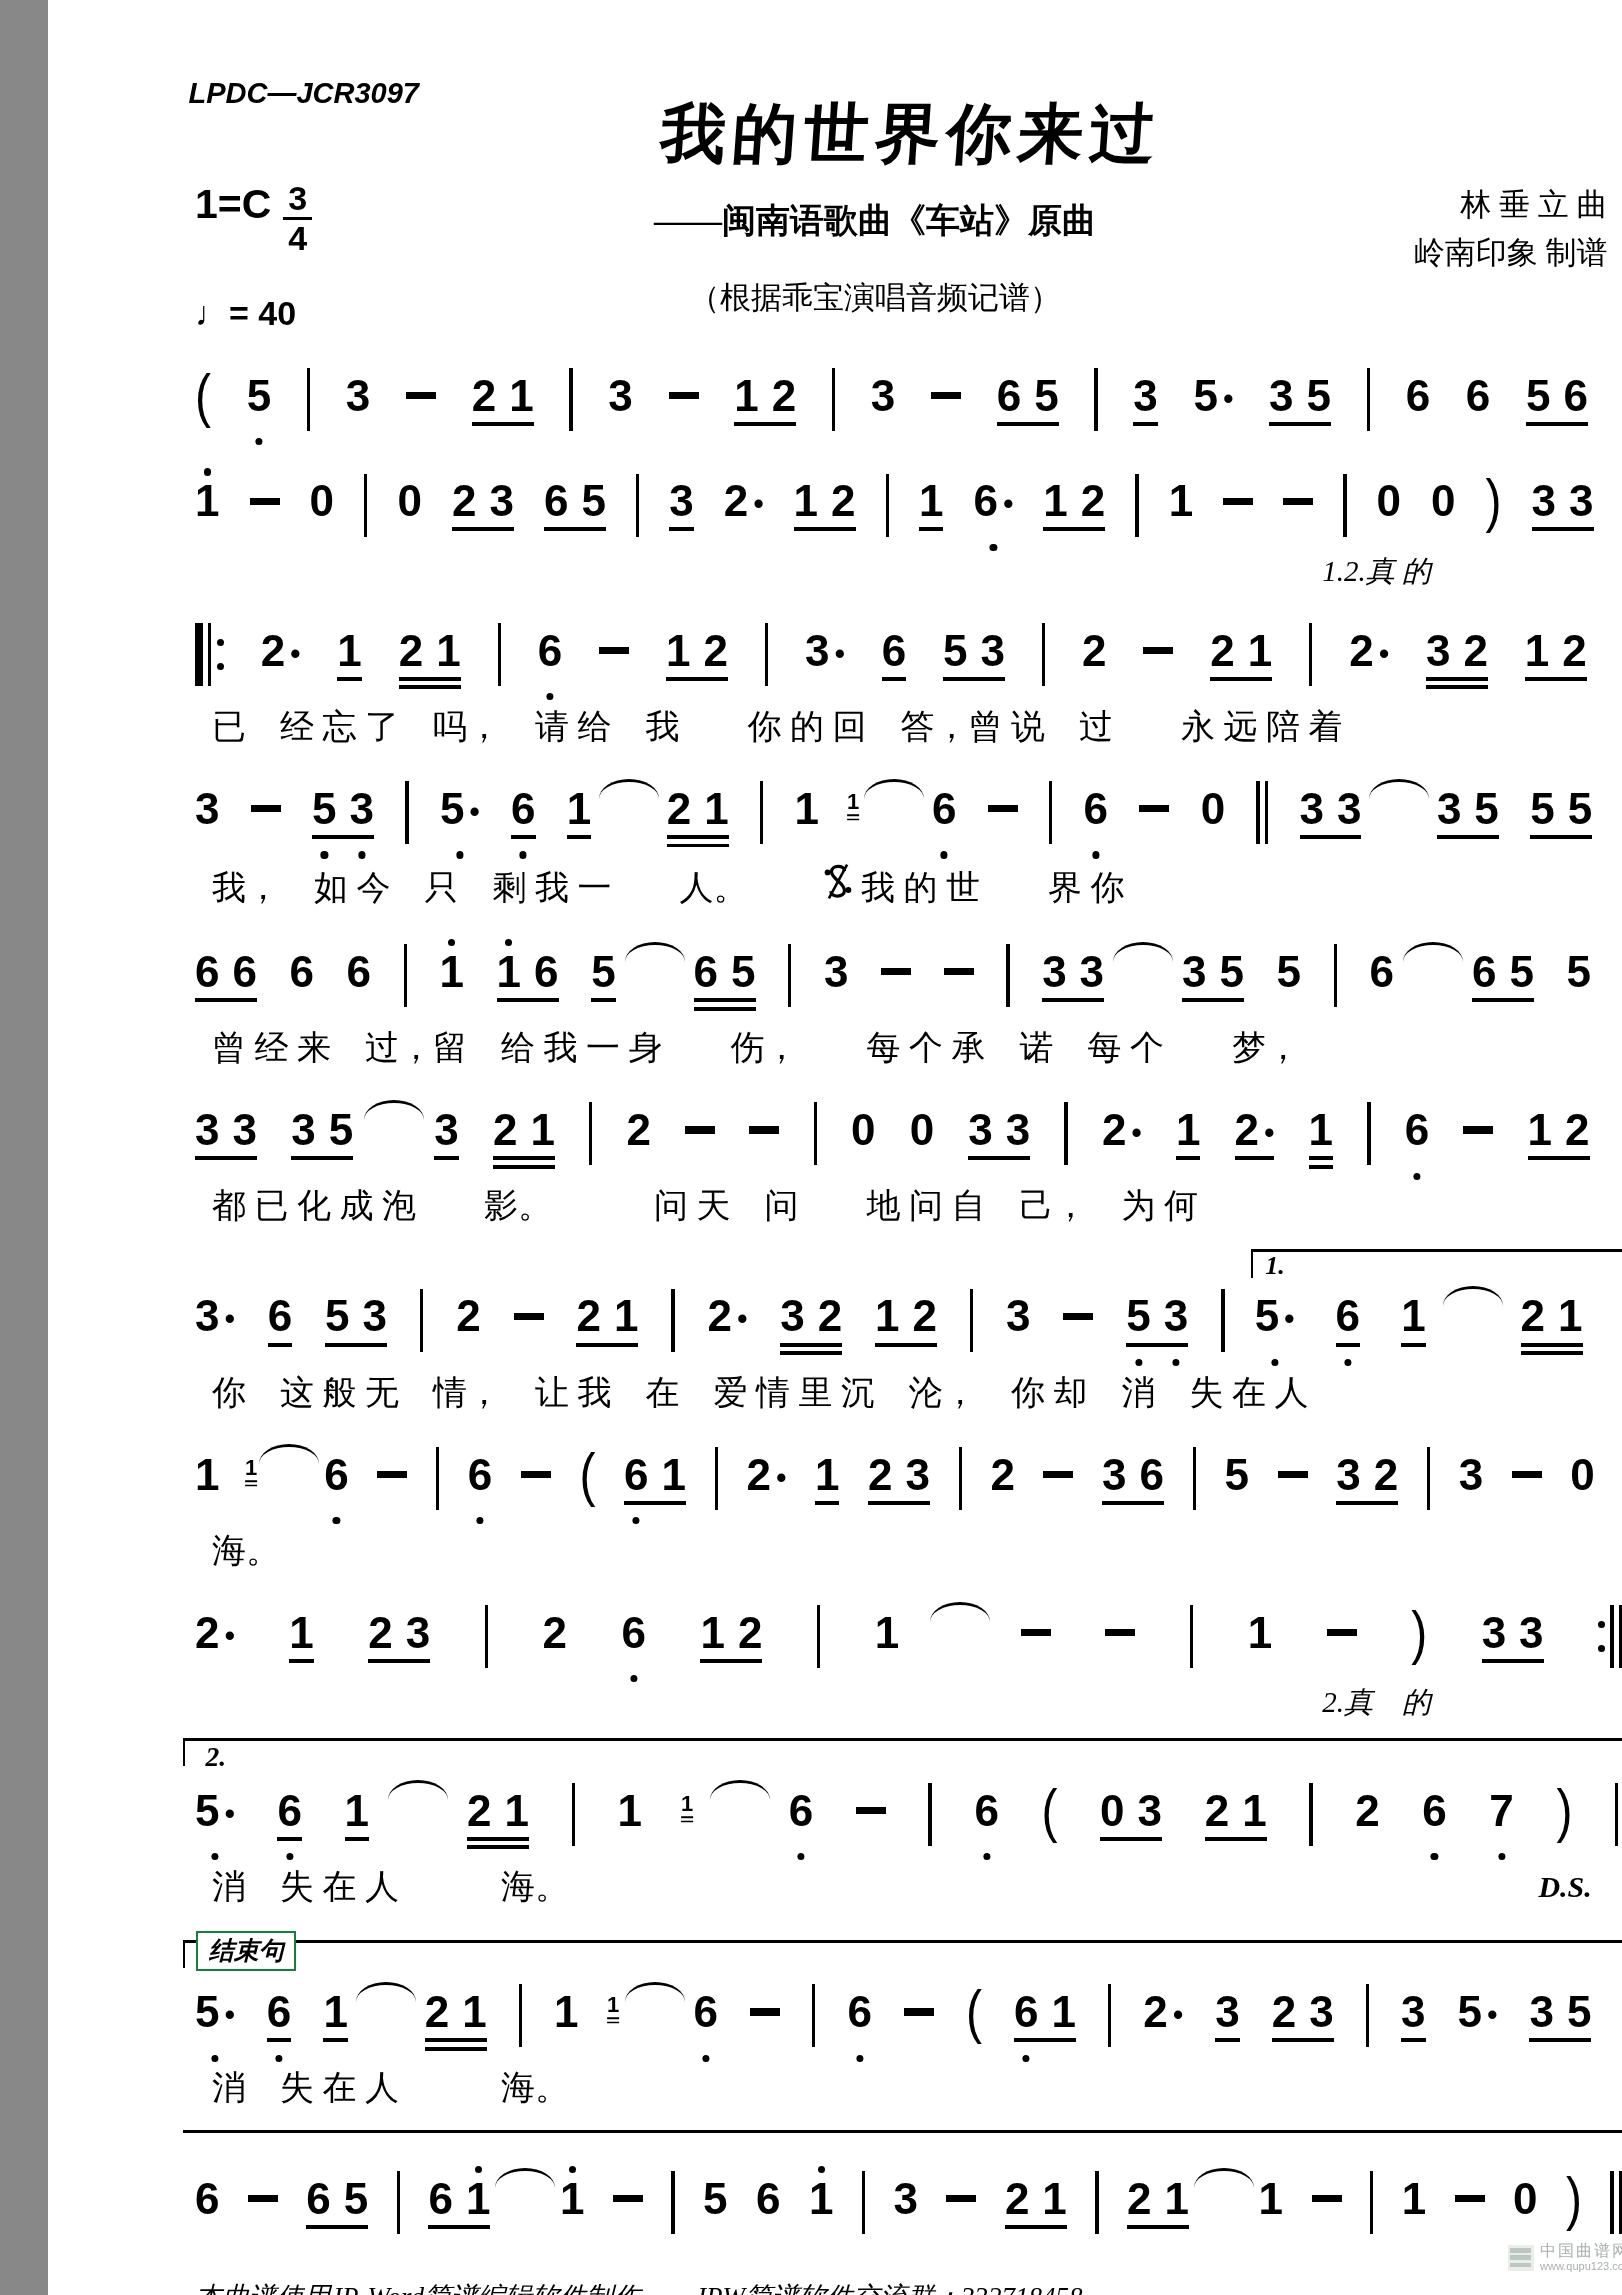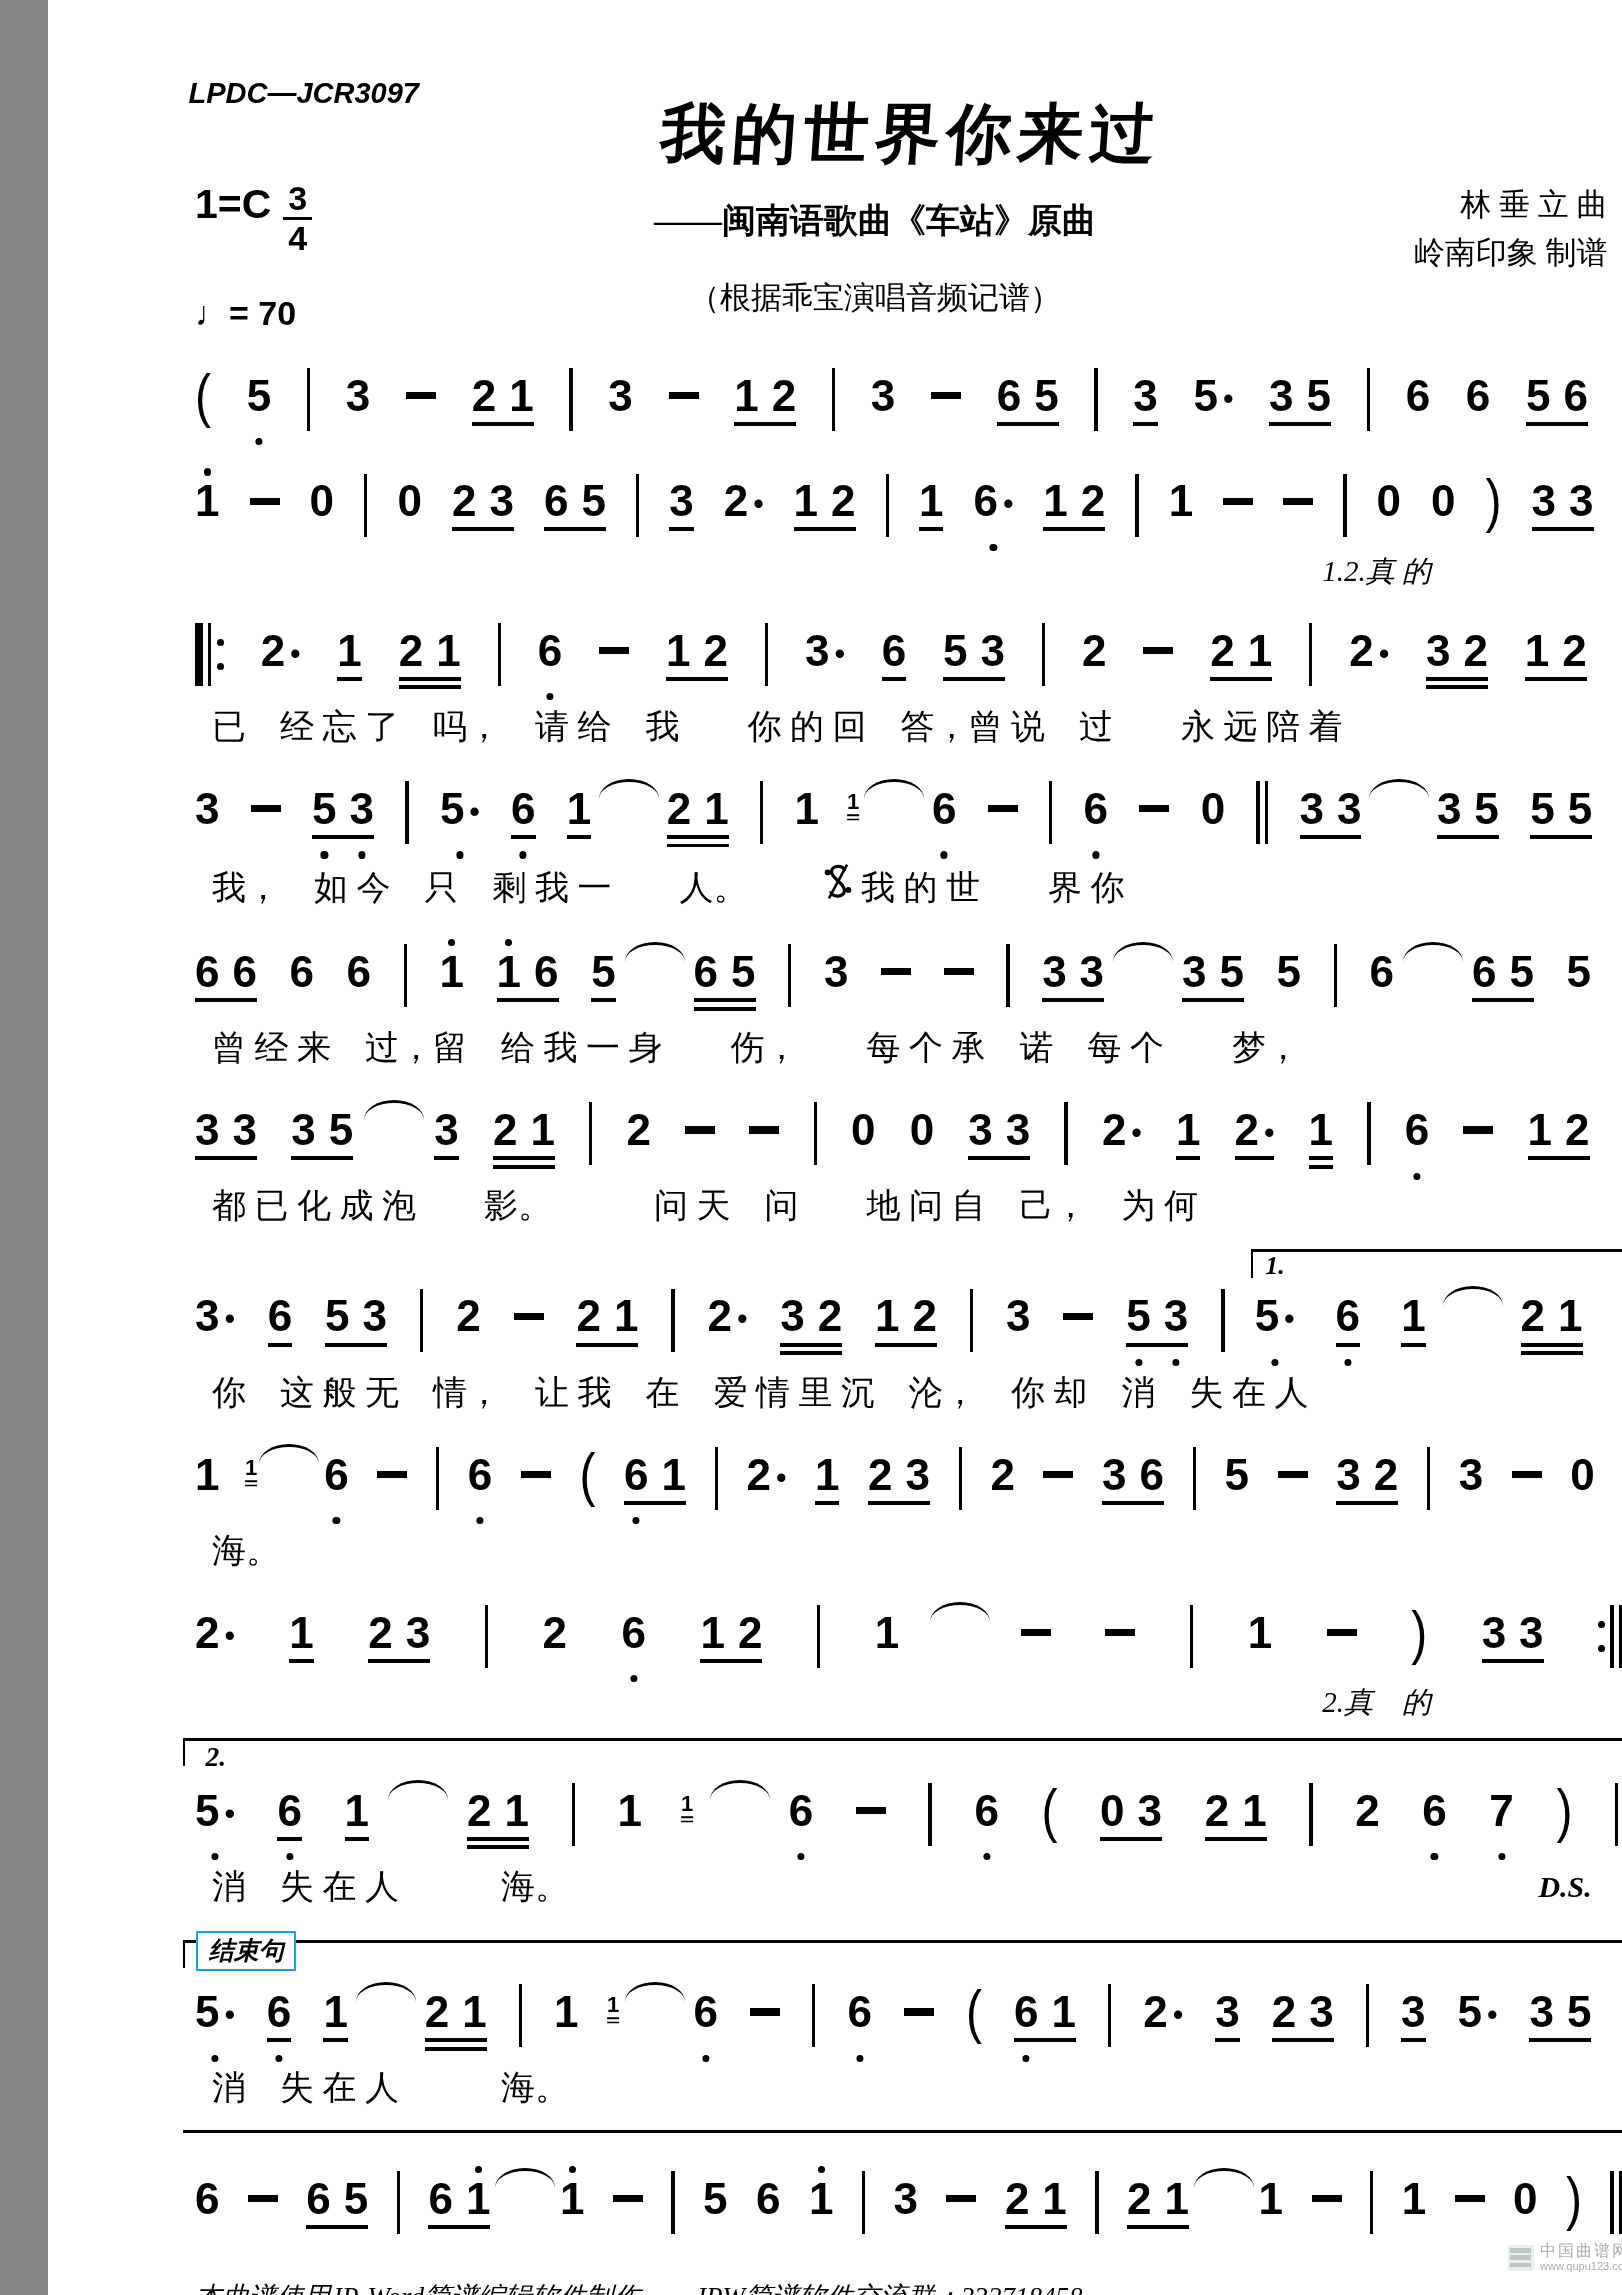--- a/index.html
+++ b/index.html
@@ -26,21 +26,21 @@
   .system.bm2{margin-top:63px;}
   .mline{display:flex;align-items:center;min-height:86px;}
   .tokrow{flex:1 1 auto;display:flex;justify-content:space-between;align-items:center;}
   .volta{flex:0 0 26%;display:flex;justify-content:space-between;align-items:center;
          position:relative;margin-left:30px;}
   .vbr{position:absolute;top:-35px;left:-3.9px;right:-9.2px;height:26px;border-top:3.3px solid #000;border-left:2.6px solid #000;}
   .vlab{position:absolute;top:-33px;left:10.5px;font:italic 700 26px "Liberation Serif",serif;}
   .bracketL{position:absolute;top:-33px;left:-11.8px;right:-25px;height:25px;border-top:3.3px solid #000;border-left:2.6px solid #000;}
   .bracketR{position:absolute;top:-29px;left:-11.8px;right:-19.6px;height:25px;border-top:3.3px solid #000;border-right:3.3px solid #000;}
   .blab{position:absolute;top:-30px;left:6.5px;font:italic 700 27.5px "Liberation Serif",serif;background:#fff;padding:0 3.9px;}
-  .blab.box{border:2px solid #0ea5e9;top:-42px;left:1.3px;padding:1.3px 10.5px;font-size:25px;}
+  .blab.box{border:2px solid #15803d;top:-42px;left:1.3px;padding:1.3px 10.5px;font-size:25px;}
   
   .ng{display:flex;flex-direction:column;align-items:center;position:relative;}
   .ngrow{display:flex;gap:13px;align-items:flex-end;}
   .cell{display:flex;flex-direction:column;align-items:center;position:relative;}
   .da{width:7.2px;height:7.2px;border-radius:50%;background:#000;margin:0 auto 2.6px;visibility:hidden;}
   .cell.ha .da{visibility:visible;}
   .glyph{font-size:44px;line-height:46px;font-weight:700;display:flex;align-items:center;}
   .aug{font-size:29px;margin-left:5.2px;transform:translateY(2.6px);}
   .gdash{width:30px;height:46px;display:flex;align-items:center;}
   .gdash i{display:block;width:30px;height:7.2px;background:#000;}
@@ -87,21 +87,21 @@
 
     <div class="hdr-grid">
       <div>
         <div class="keysig">
           <span>1=C</span>
           <span class="frac">
             <span class="num">3</span>
             <span class="den">4</span>
           </span>
         </div>
-        <div class="tempo">♩= 70</div>
+        <div class="tempo">♩= 40</div>
       </div>
       <div>
         <div class="subtitle">——闽南语歌曲《车站》原曲</div>
         <div class="srcnote">（根据乖宝演唱音频记谱）</div>
       </div>
       <div class="credits">
         <div>林 垂 立 曲</div>
         <div>岭南印象 制谱</div>
       </div>
     </div>

